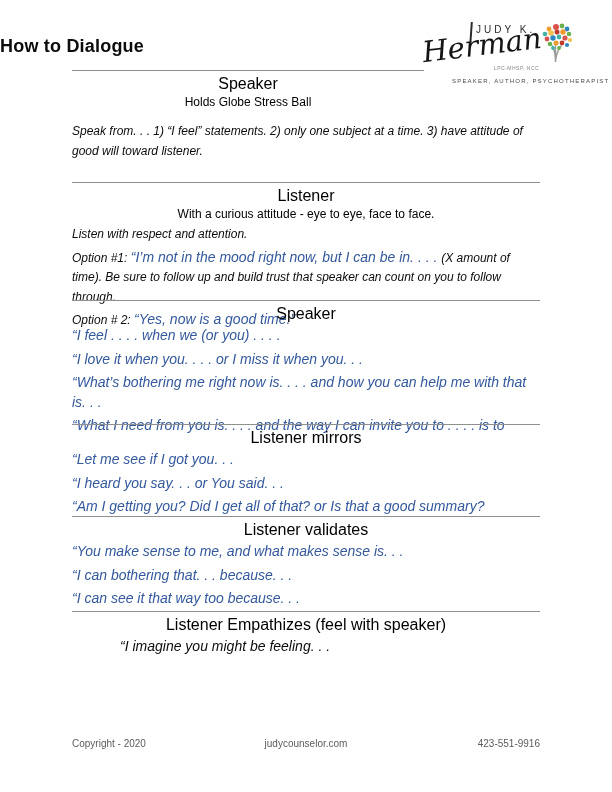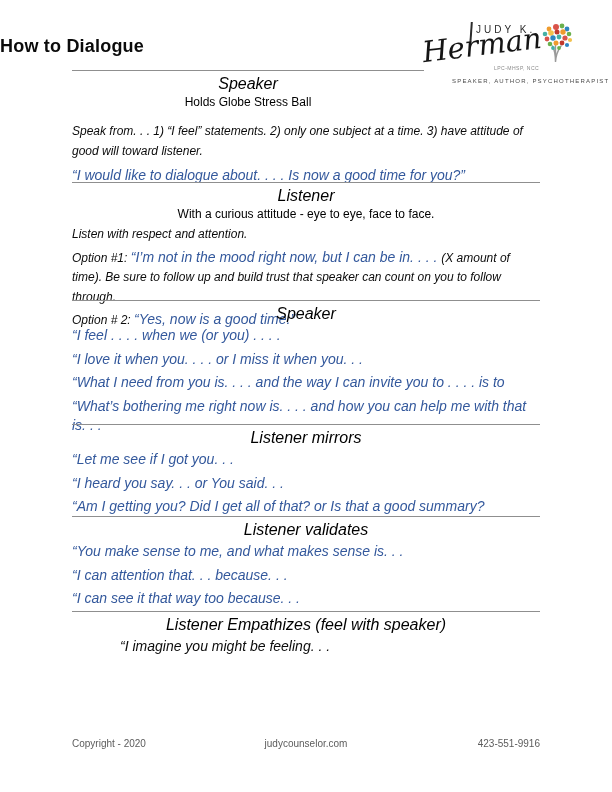--- a/index.html
+++ b/index.html
@@ -40,21 +40,21 @@
   .logo-tagline{
     position:absolute;top:58px;left:28px;
     font-size:6px;letter-spacing:1.2px;color:#4a4a4a;white-space:nowrap;
   }
   .tree-icon{position:absolute;top:2px;left:116px;width:34px;height:40px;}
 
   
   .sec{position:absolute;left:72px;width:468px;}
   .sec-rule{border-top:1px solid var(--rule-gray);}
   .head-narrow{width:352px;border-top:1px solid var(--rule-gray);}
-  .heading{font-size:16px;font-weight:400;text-align:center;margin:4px 0 2px;color:#000;font-style:italic;}
+  .heading{font-size:16px;font-weight:400;text-align:center;margin:4px 0 2px;color:#000;}
   .heading-caps{font-size:15px;font-weight:400;text-align:center;margin:6px 0 0;color:#000;letter-spacing:.3px;}
   .sub{font-size:12px;text-align:center;margin:0 0 2px;color:#000;}
   .lines{margin-top:2px;font-style:italic;}
   .lines p{line-height:1.22;margin:0 0 4px;}
   .sec1 .lines{margin-top:11px;}
   .sec1 .lines p{margin:0 0 6px;}
   .seg-body{font-size:12px;color:var(--text-black);}
   .seg-quote{font-size:14px;color:var(--quote-blue);}
   .seg-quote-black{font-size:14px;color:var(--text-black);margin-left:48px;}
 
@@ -113,58 +113,57 @@
     <span class="logo-tagline">SPEAKER, AUTHOR, PSYCHOTHERAPIST</span>
   </div>
 
   <section class="sec sec1">
     <div class="head-narrow">
       <h2 class="heading">Speaker</h2>
       <div class="sub">Holds Globe Stress Ball</div>
     </div>
     <div class="lines">
         <p><span class="seg-body">Speak from. . . 1) “I feel” statements. 2) only one subject at a time. 3) have attitude of good will toward listener.</span></p>
-        <p><span class="seg-quote">“I would like to dialogue about. . . . Is now a good time for you?”</span></p>
       </div>
   </section>
 
   <section class="sec sec2 sec-rule">
     <h2 class="heading">Listener</h2>
     <div class="sub">With a curious attitude - eye to eye, face to face.</div>
     <div class="lines">
         <p><span class="seg-body">Listen with respect and attention.</span></p>
         <p><span class="seg-body">Option #1: </span><span class="seg-quote">“I’m not in the mood right now, but I can be in. . . . </span><span class="seg-body">(X amount of time). Be sure to follow up and build trust that speaker can count on you to follow through.</span></p>
         <p><span class="seg-body">Option # 2: </span><span class="seg-quote">“Yes, now is a good time.”</span></p>
       </div>
   </section>
 
   <section class="sec sec3 sec-rule">
     <h2 class="heading">Speaker</h2>
     <div class="lines">
         <p><span class="seg-quote">“I feel . . . . when we (or you) . . . .</span></p>
         <p><span class="seg-quote">“I love it when you. . . . or I miss it when you. . .</span></p>
+        <p><span class="seg-quote">“What’s bothering me right now is. . . . and how you can help me with that is. . .</span></p>
         <p><span class="seg-quote">“What I need from you is. . . . and the way I can invite you to . . . . is to</span></p>
-        <p><span class="seg-quote">“What’s bothering me right now is. . . . and how you can help me with that is. . .</span></p>
       </div>
   </section>
 
   <section class="sec sec4 sec-rule">
     <h2 class="heading">Listener mirrors</h2>
     <div class="lines">
         <p><span class="seg-quote">“Let me see if I got you. . .</span></p>
         <p><span class="seg-quote">“I heard you say. . . or You said. . .</span></p>
         <p><span class="seg-quote">“Am I getting you? Did I get all of that? or Is that a good summary?</span></p>
       </div>
   </section>
 
   <section class="sec sec5 sec-rule">
     <h2 class="heading">Listener validates</h2>
     <div class="lines">
         <p><span class="seg-quote">“You make sense to me, and what makes sense is. . .</span></p>
-        <p><span class="seg-quote">“I can attention that. . . because. . .</span></p>
+        <p><span class="seg-quote">“I can bothering that. . . because. . .</span></p>
         <p><span class="seg-quote">“I can see it that way too because. . .</span></p>
       </div>
   </section>
 
   <section class="sec sec6 sec-rule">
     <h2 class="heading">Listener Empathizes (feel with speaker)</h2>
     <div class="lines">
         <p><span class="seg-quote-black">“I imagine you might be feeling. . .</span></p>
       </div>
   </section>

